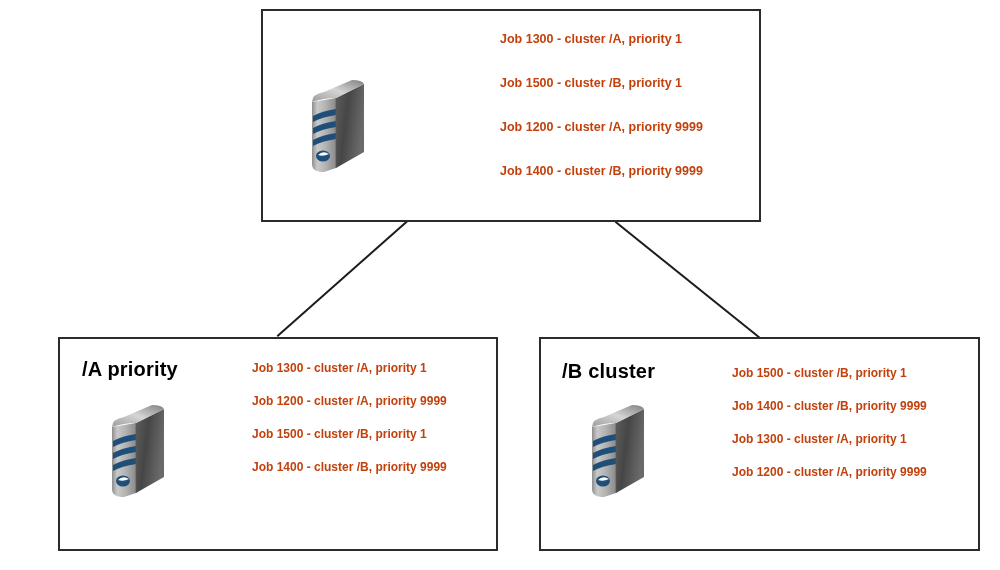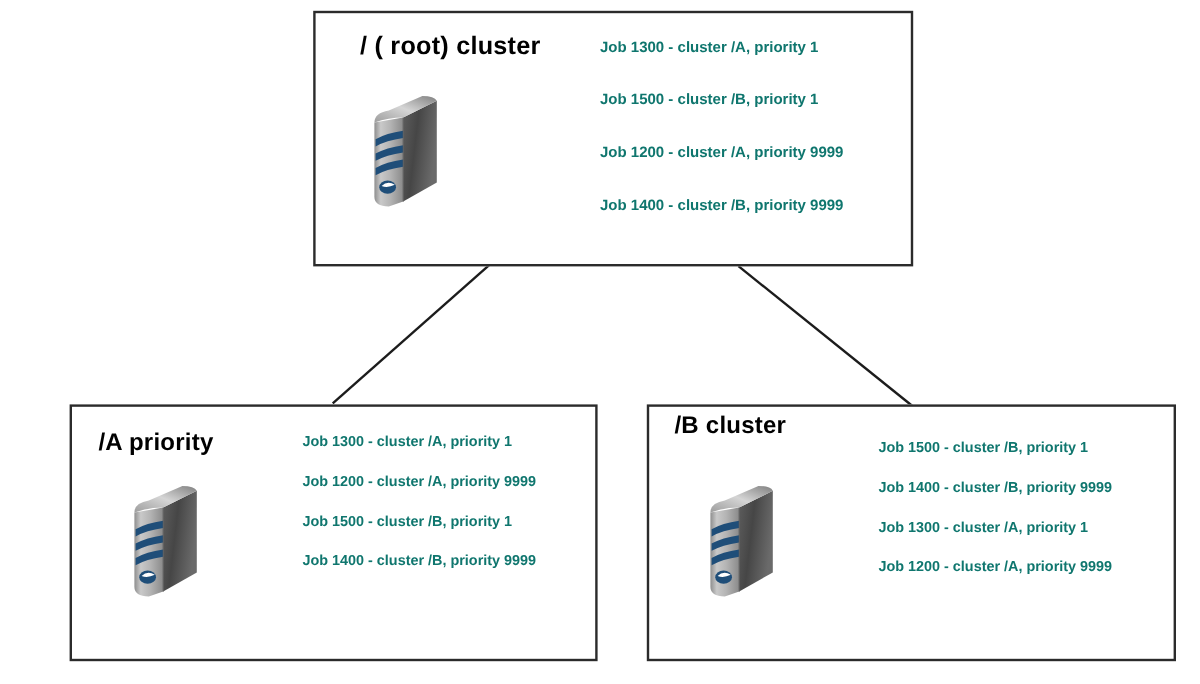--- a/index.html
+++ b/index.html
@@ -27,25 +27,25 @@
 
   .node-title {
     position: absolute;
     font-weight: bold;
     color: #000000;
     white-space: nowrap;
     letter-spacing: 0.2px;
   }
   #title-root { left: 300px; top: 27px;  font-size: 21px; }
   #title-a    { left: 82px;  top: 358px; font-size: 20px; }
-  #title-b    { left: 562px; top: 344px; font-size: 20px; }
+  #title-b    { left: 562px; top: 360px; font-size: 20px; }
 
   .job-list {
     position: absolute;
-    color: #0f766e;
+    color: #c2410c;
     font-weight: bold;
   }
   #jobs-root { left: 500px; top: 32px;  width: 250px; font-size: 12.5px; }
   #jobs-a    { left: 252px; top: 361px; width: 232px; font-size: 12px; }
   #jobs-b    { left: 732px; top: 366px; width: 232px; font-size: 12px; }
 
   #jobs-root .job-line { margin-bottom: 30px; white-space: nowrap; }
   #jobs-a .job-line, #jobs-b .job-line { margin-bottom: 18px; line-height: 1.25; }
   .job-line:last-child { margin-bottom: 0; }
 
@@ -74,21 +74,20 @@
 </head>
 <body>
 
 <div id="canvas">
 
   <div class="connector" id="conn-left"></div>
   <div class="connector" id="conn-right"></div>
 
   <div class="node-box" id="box-root"></div>
 
-  <div class="node-title" id="title-root">/ ( root) cluster</div>
 
   <div class="server-icon" style="left:308px; top:78px;">
     <svg width="60" height="98" viewBox="0 0 60 98">
       <defs>
         <linearGradient id="frontGradRoot" x1="0" y1="0" x2="1" y2="0">
           <stop offset="0%" stop-color="#8e8e8e"></stop>
           <stop offset="22%" stop-color="#c9c9c9"></stop>
           <stop offset="55%" stop-color="#b4b4b4"></stop>
           <stop offset="100%" stop-color="#8a8a8a"></stop>
         </linearGradient>

